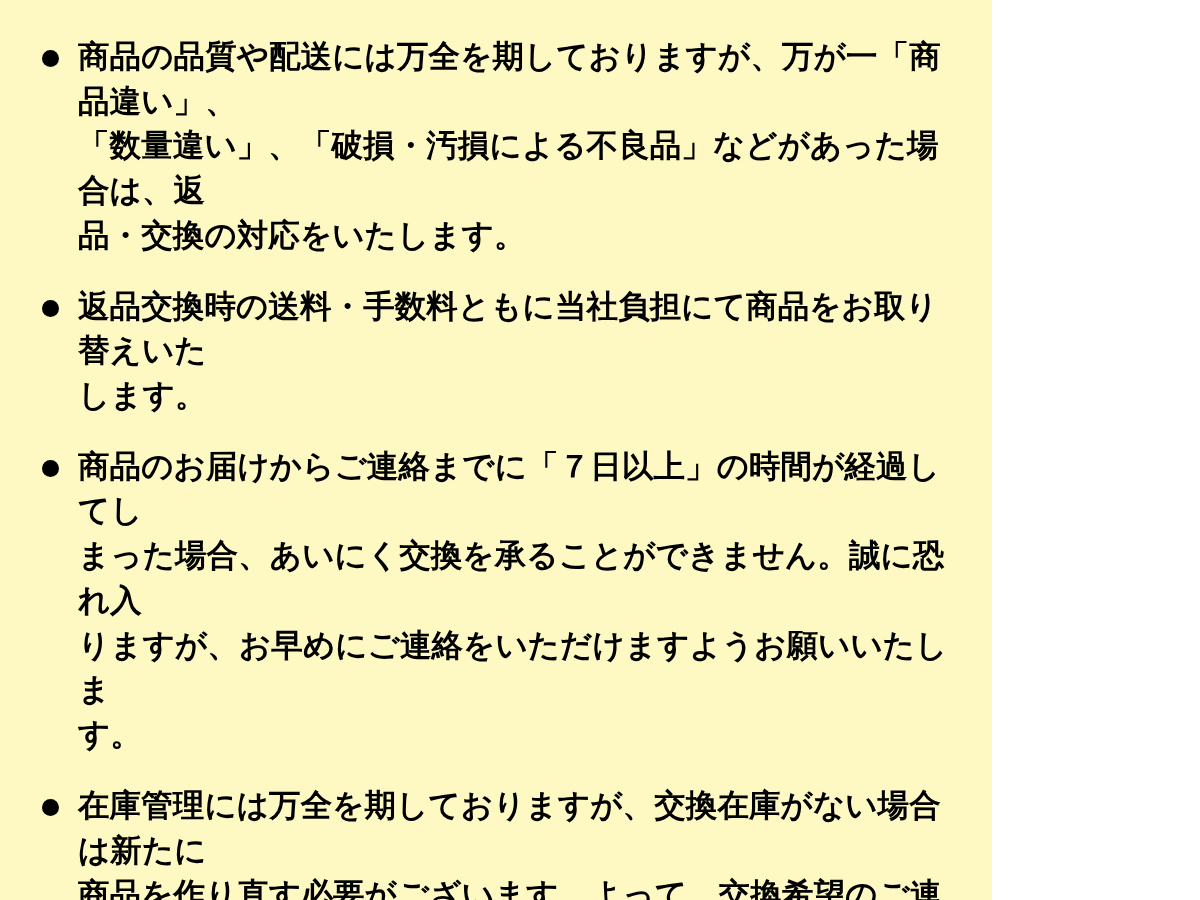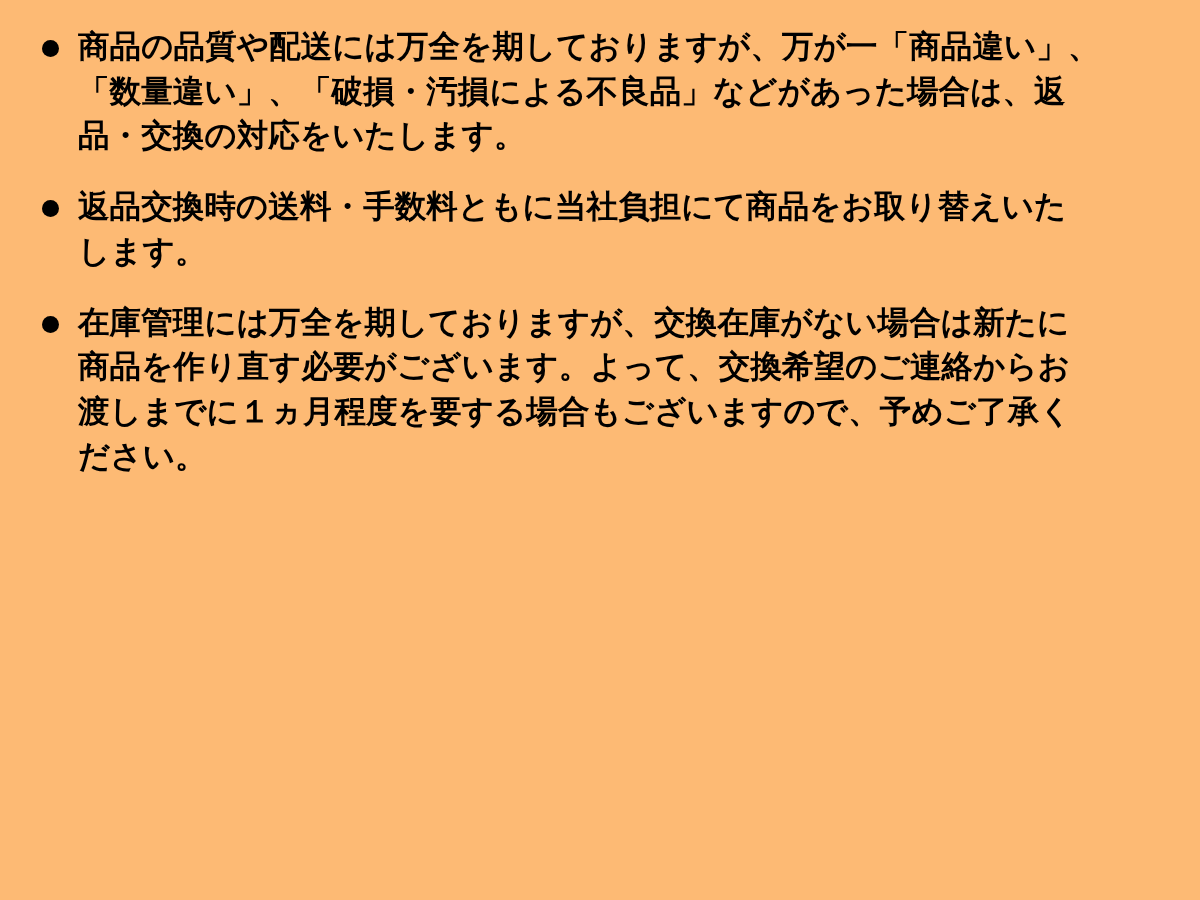--- a/index.html
+++ b/index.html
@@ -9,25 +9,25 @@
   body {
     width: 1200px;
     height: 900px;
     background: #ffffff;
     font-family: "DejaVu Sans", "Liberation Sans", sans-serif;
     color: #000000;
     overflow: hidden;
   }
   .page {
     position: relative;
-    width: 1200px;
+    width: 992px;
     height: 900px;
     box-sizing: border-box;
-    background: #fdba74;
-    padding: 24px 40px 0 34px;
+    background: #fef9c3;
+    padding: 34px 40px 0 34px;
   }
   .notice-list {
     list-style: none;
     margin: 0;
     padding: 0;
   }
   .notice-item {
     position: relative;
     display: block;
     padding-left: 44px;
@@ -68,19 +68,26 @@
 「数量違い」、「破損・汚損による不良品」などがあった場合は、返
 品・交換の対応をいたします。</span>
     </li>
     <li class="notice-item">
       <span class="bullet"></span>
       <span class="notice-text">返品交換時の送料・手数料ともに当社負担にて商品をお取り替えいた
 します。</span>
     </li>
     <li class="notice-item">
       <span class="bullet"></span>
+      <span class="notice-text">商品のお届けからご連絡までに「７日以上」の時間が経過してし
+まった場合、あいにく交換を承ることができません。誠に恐れ入
+りますが、お早めにご連絡をいただけますようお願いいたしま
+す。</span>
+    </li>
+    <li class="notice-item">
+      <span class="bullet"></span>
       <span class="notice-text">在庫管理には万全を期しておりますが、交換在庫がない場合は新たに
 商品を作り直す必要がございます。よって、交換希望のご連絡からお
 渡しまでに１ヵ月程度を要する場合もございますので、予めご了承く
 ださい。</span>
     </li>
   </ul>
 </div>
 
 </body></html>

